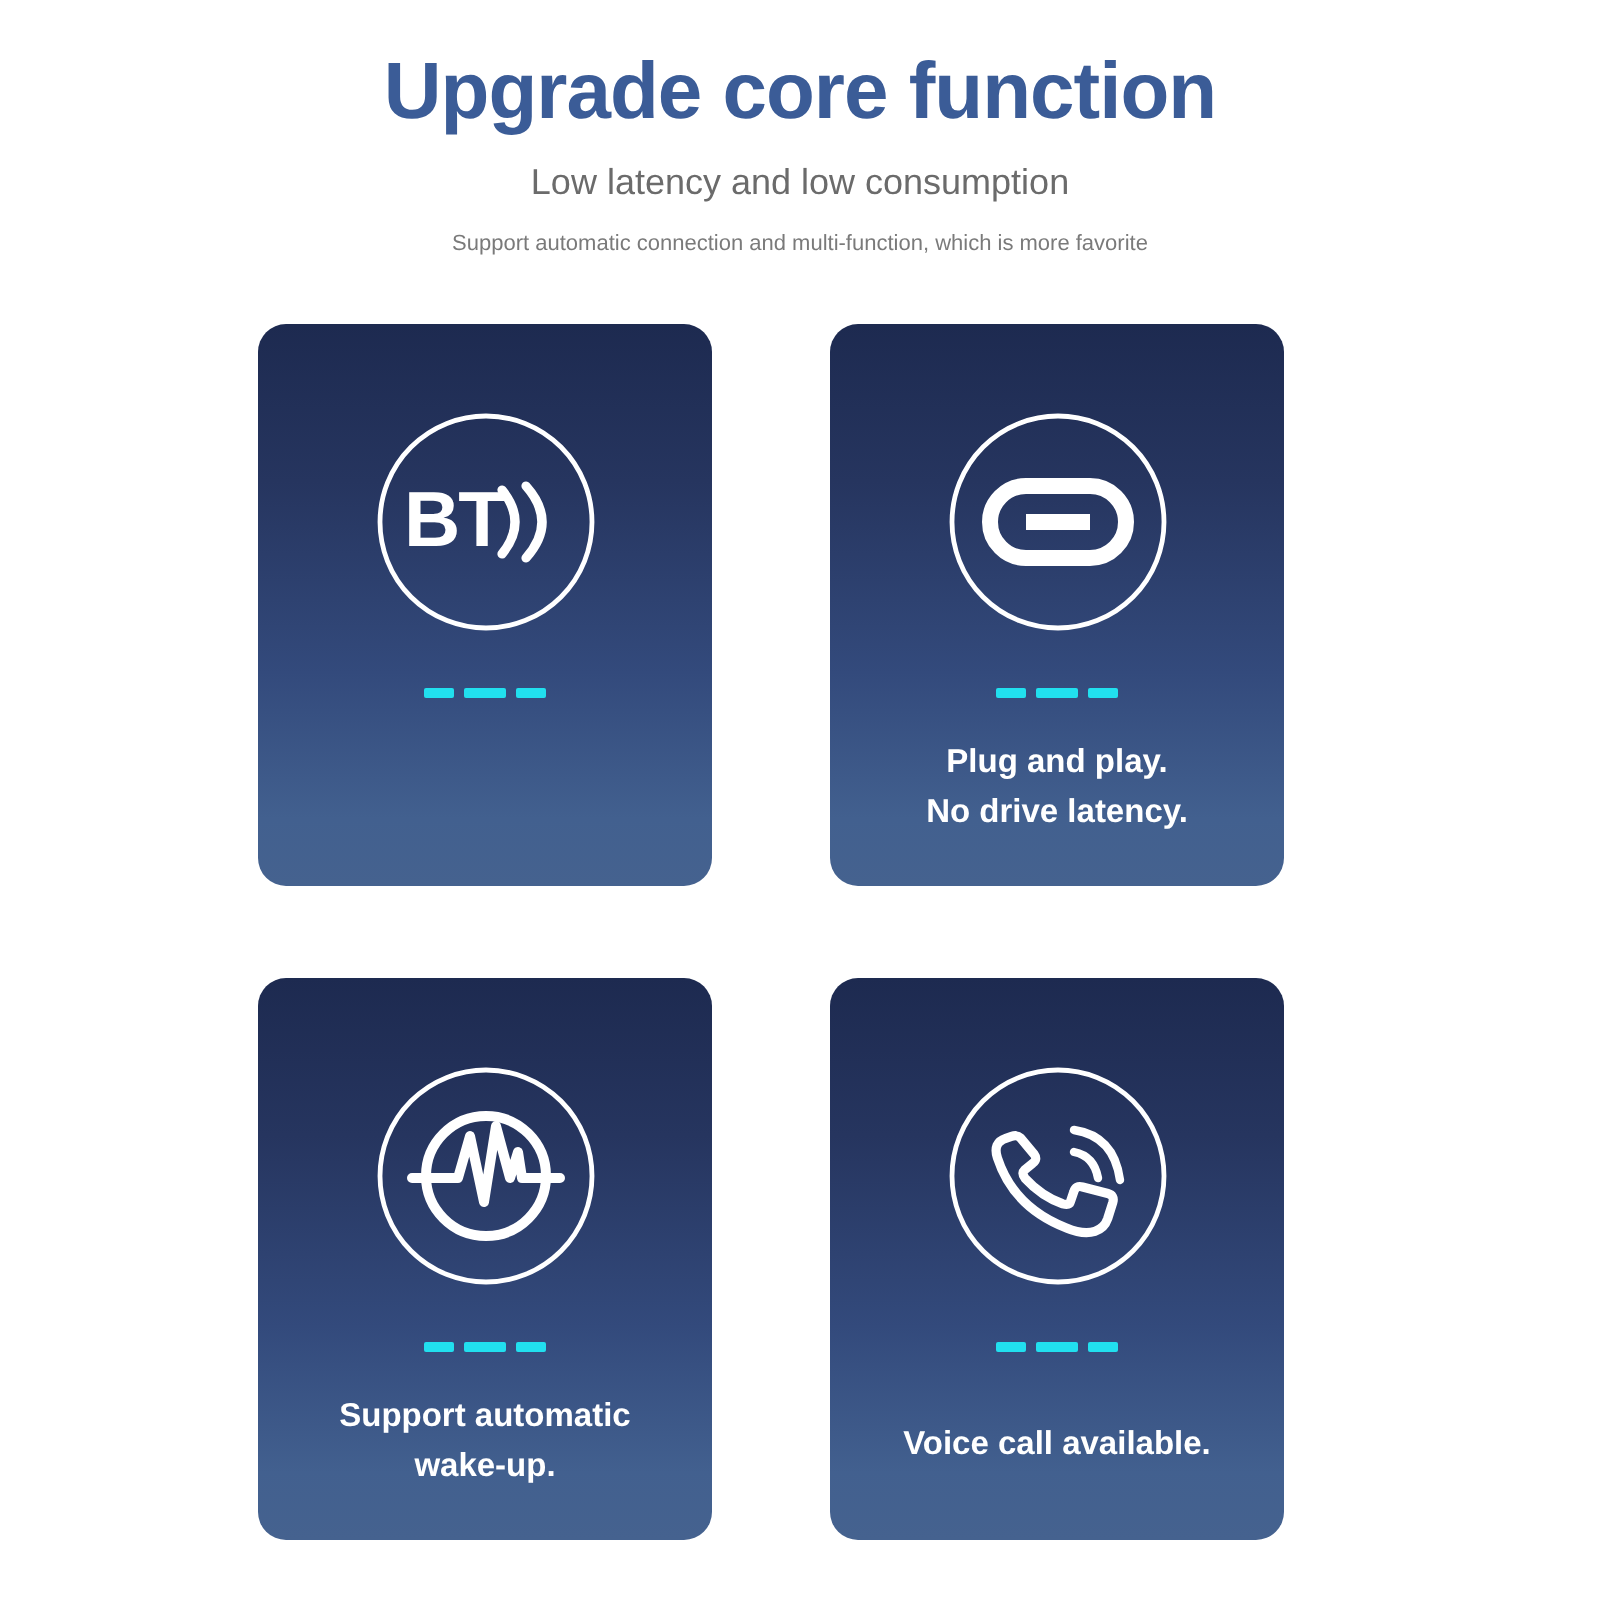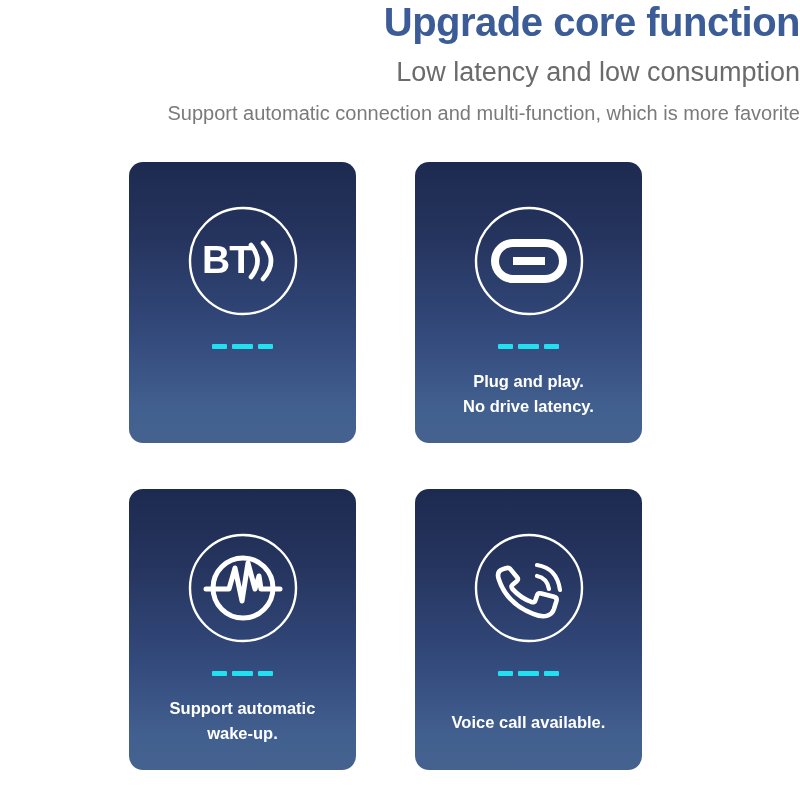--- a/index.html
+++ b/index.html
@@ -16,40 +16,40 @@
   .page {
     position: relative;
     width: 800px;
     height: 800px;
     background: #ffffff;
     box-sizing: border-box;
   }
 
   
   .header {
-    padding-top: 0;
-    text-align: right;
+    padding-top: 24px;
+    text-align: center;
   }
   .title {
     font-size: 40px;
     font-weight: bold;
     color: #3b5c97;
     letter-spacing: -0.5px;
     line-height: 1.1;
     margin: 0;
   }
   .subtitle {
-    font-size: 27px;
+    font-size: 18px;
     font-weight: 400;
     color: #6b6b6b;
     margin: 14px 0 0 0;
     line-height: 1.1;
   }
   .tagline {
-    font-size: 20px;
+    font-size: 11px;
     font-weight: 400;
     color: #7a7a7a;
     margin: 14px 0 0 0;
     line-height: 1.1;
   }
 
   
   .grid {
     position: absolute;
     left: 129px;

